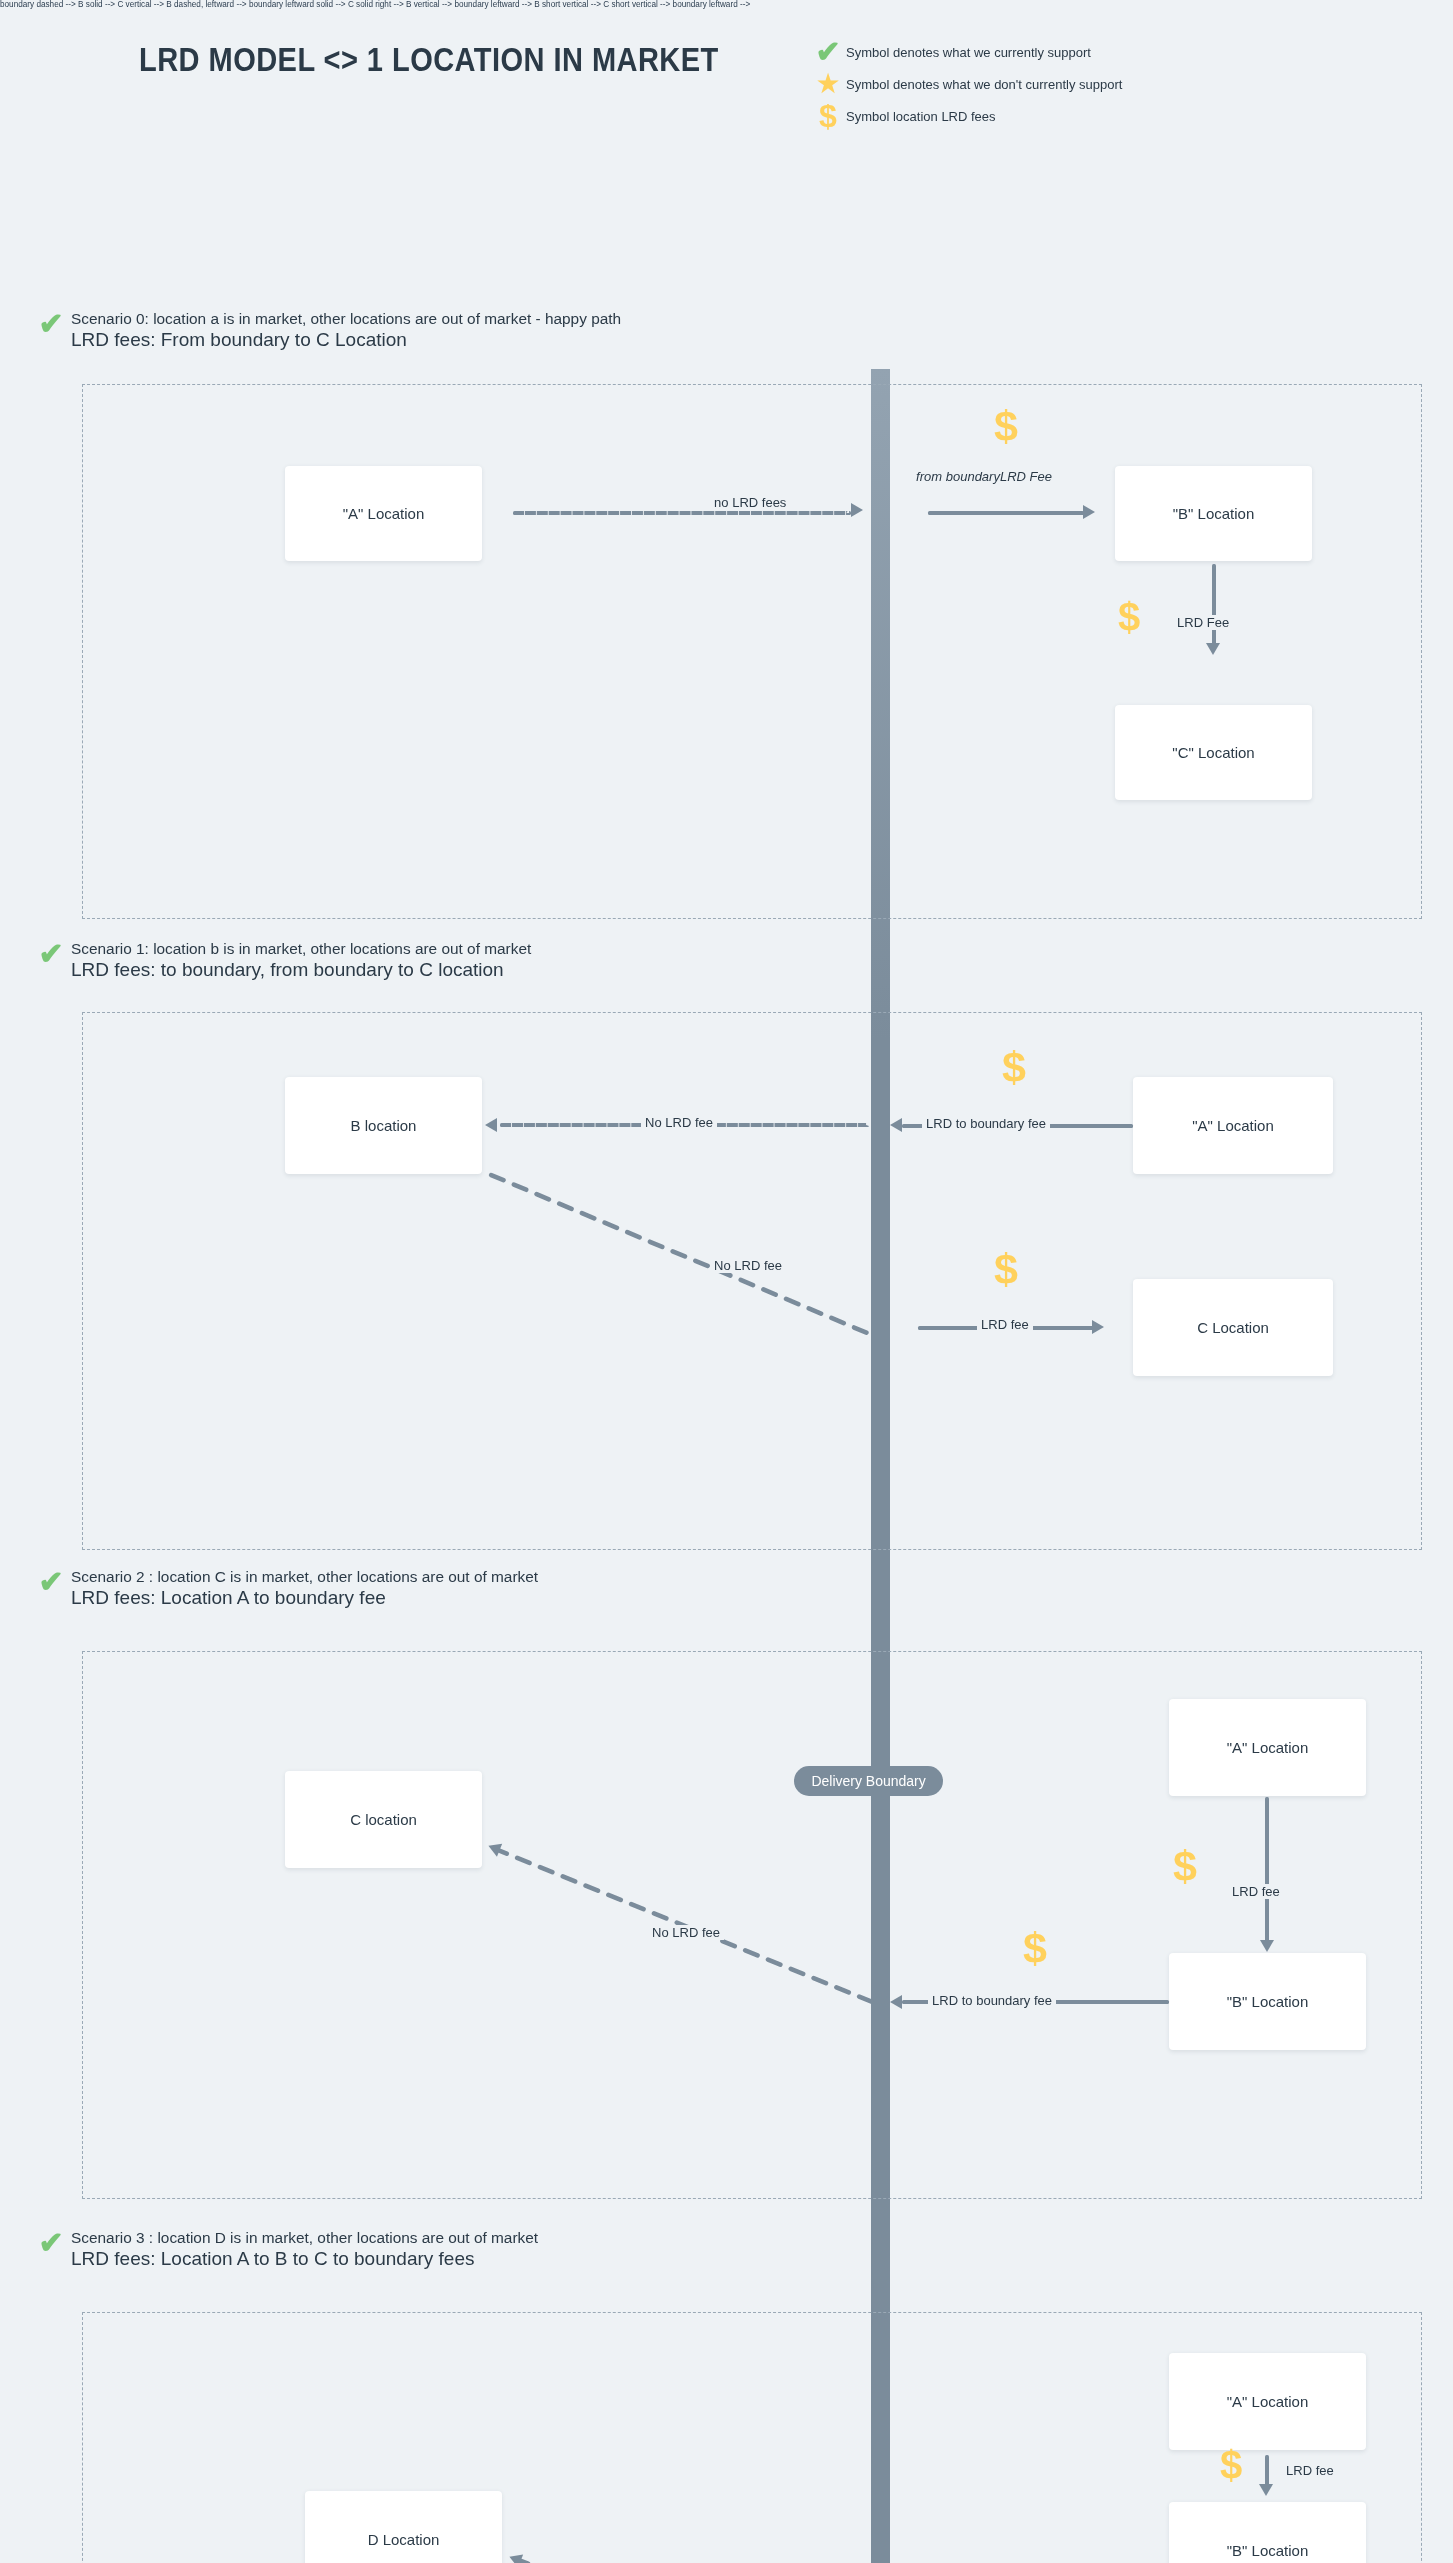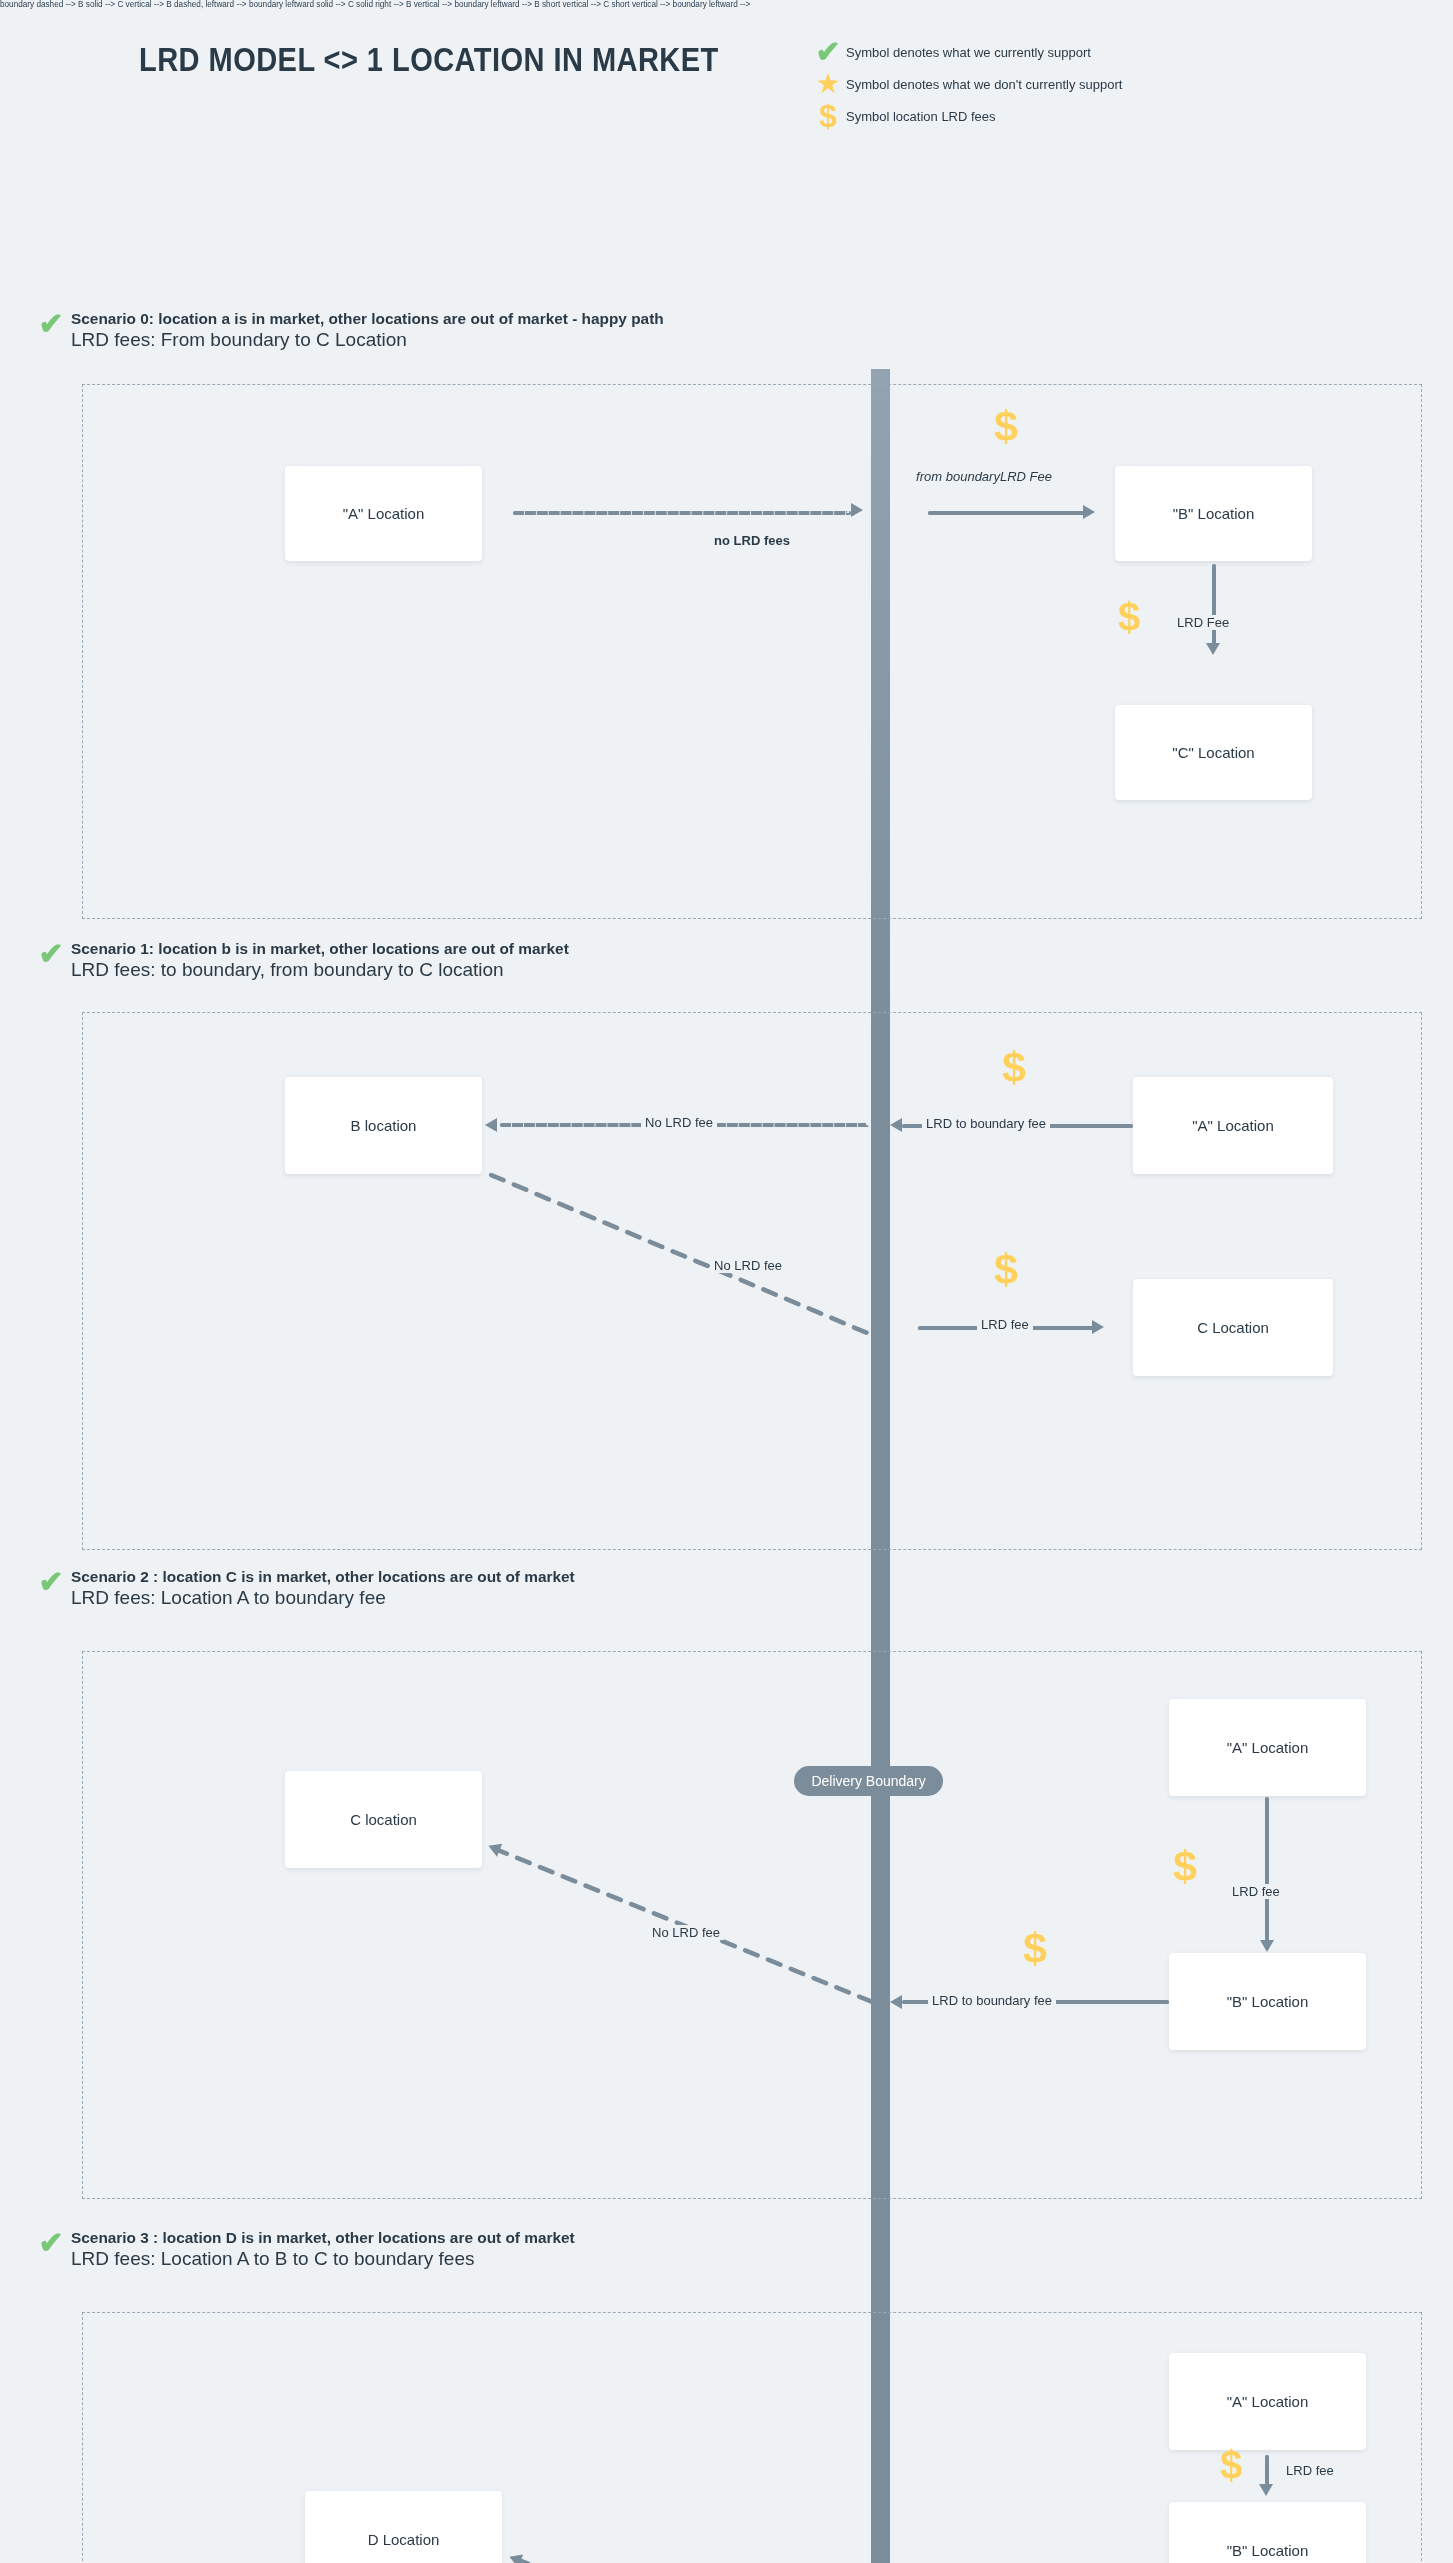--- a/index.html
+++ b/index.html
@@ -37,21 +37,21 @@
   #boundary-pill{
     position:absolute;left:794px;top:1734px;
     background:#7b8c9b;color:#ffffff;border-radius:20.5px;
     padding:7.2px 17.4px;font-size:14px;white-space:nowrap;z-index:5;margin-top:32px;
   }
 
   
   .scn-head{position:absolute;display:flex;align-items:flex-start;}
   .scn-check{color:#7ac777;font-size:30px;font-weight:bold;line-height:1;width:40px;text-align:center;margin-top:1px;}
   .scn-lines{padding-top:1px;}
-  .scn-l1{font-size:15.4px;color:#2b3a47;line-height:1.25;white-space:nowrap;font-weight:bold;}
+  .scn-l1{font-size:15.4px;color:#2b3a47;line-height:1.25;white-space:nowrap;}
   .scn-l2{font-size:19px;color:#2b3a47;line-height:1.25;white-space:nowrap;}
   .scn-frame{
     position:absolute;
     border:1.5px dashed #9aa9b6;
     background:transparent;
   }
 
   
   .loc{
     position:absolute;background:#ffffff;border-radius:4.1px;
@@ -112,21 +112,21 @@
   </div>
   <div class="scn-frame" style="left:82px;top:384px;width:1338px;height:533px;"></div>
 
   <div class="loc" style="left:285px;top:466px;width:197px;height:95px;">"A" Location</div>
   <div class="loc" style="left:1115px;top:466px;width:197px;height:95px;">"B" Location</div>
   <div class="loc" style="left:1115px;top:705px;width:197px;height:95px;">"C" Location</div>
 
    boundary dashed --&gt;
   <div class="hline dash" style="left:513px;top:511px;width:338px;"></div>
   <div class="arr-r" style="left:851px;top:503px;"></div>
-  <div class="edge-lbl" style="left:710px;top:533px;font-weight:bold;">no LRD fees</div>
+  <div class="edge-lbl" style="left:710px;top:495px;">no LRD fees</div>
 
    B solid --&gt;
   <div class="hline" style="left:928px;top:511px;width:156px;"></div>
   <div class="arr-r" style="left:1083px;top:505px;"></div>
   <div class="edge-lbl" style="left:912px;top:469px;font-style:italic;">from boundaryLRD Fee</div>
   <div class="dollar" style="left:994px;top:405px;font-size:43px;">$</div>
 
    C vertical --&gt;
   <div class="vline" style="left:1212px;top:564px;height:82px;"></div>
   <div class="arr-d" style="left:1206px;top:643px;"></div>

